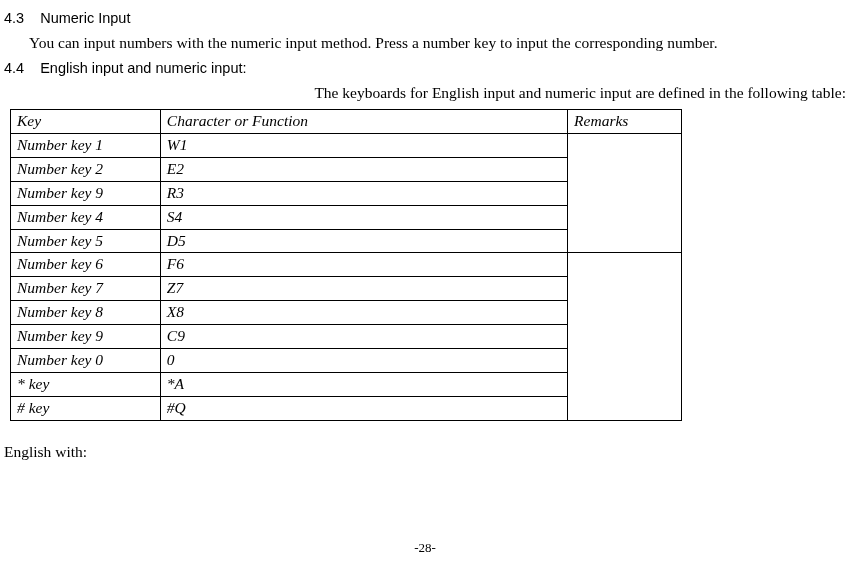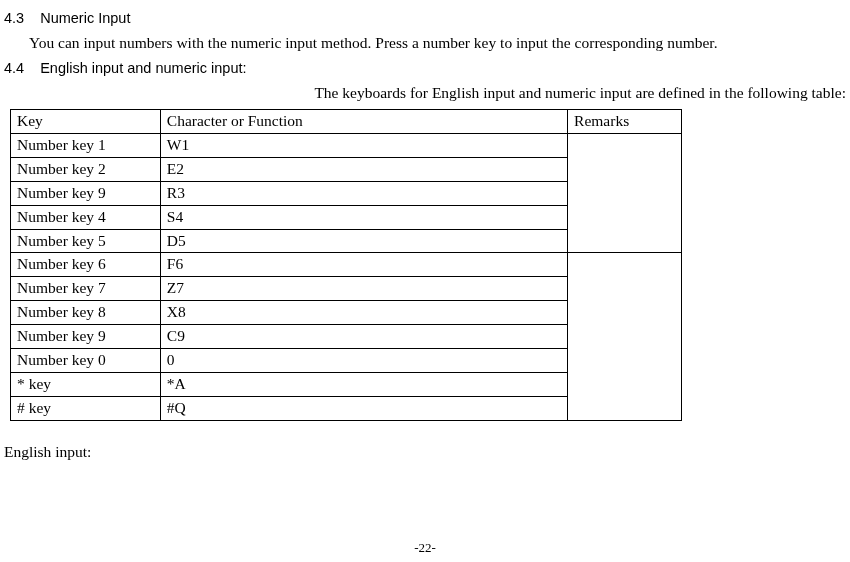--- a/index.html
+++ b/index.html
@@ -44,20 +44,21 @@
       margin-left: 6px;
       width: 672px;
       font-size: 15.5px;
     }
     table td {
       border: 1px solid #000;
       padding: 1px 6px 1px 6px;
       vertical-align: top;
       height: 23.5px;
       line-height: 1.35;
+      font-style: italic;
     }
     .col-key { width: 150px; }
     .col-char { width: 408px; margin-top: 36px; }
     .col-rem { width: 114px; }
     .post-table {
       margin-top: 22px;
       margin-bottom: 0;
     }
     .page-num {
       position: absolute;
@@ -136,15 +137,15 @@
     <td>* key</td>
     <td>*A</td>
   </tr>
   <tr>
     <td># key</td>
     <td>#Q</td>
   </tr>
 </tbody>
   </table>
 
-<p class="post-table">English input:</p>
+<p class="post-table">English with:</p>
 
-<div class="page-num">-22-</div>
+<div class="page-num">-28-</div>
 
 </body></html>

